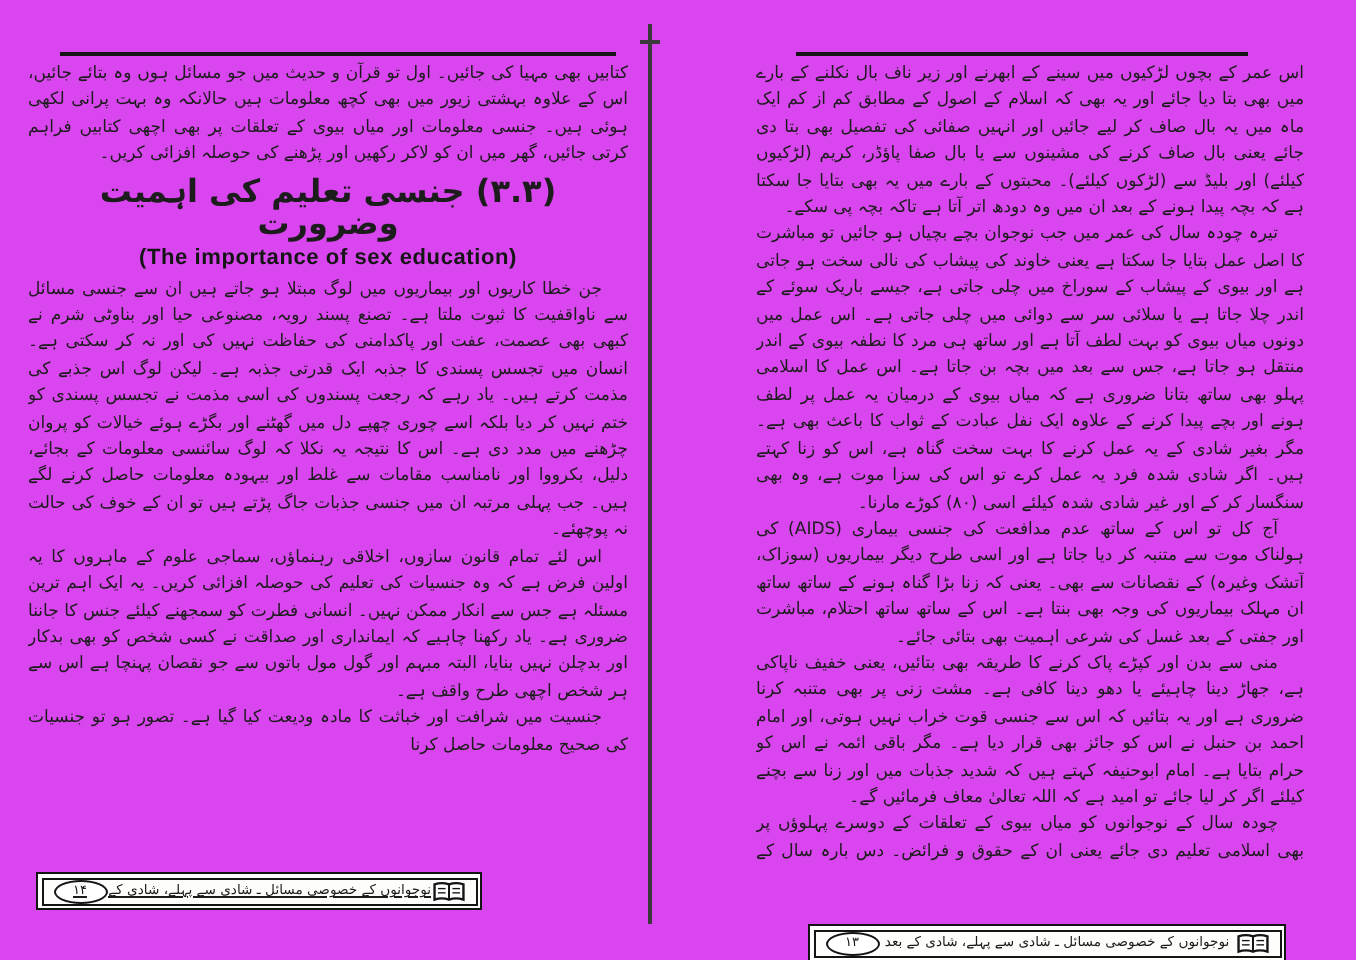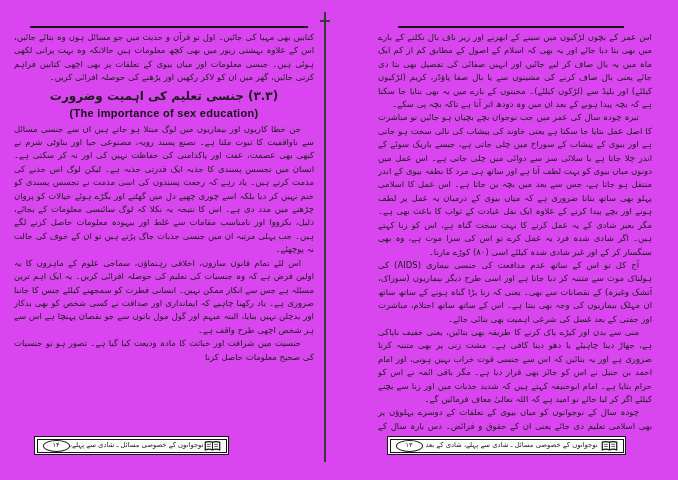--- a/index.html
+++ b/index.html
@@ -26,36 +26,36 @@
 
   .body-text{
     position:absolute;left:0;top:31px;width:100%;height:402px;overflow:hidden;
     direction:rtl;text-align:justify;
     font-size:8.5px;line-height:13.4px;color:#1c1c1c;
   }
   .para{margin:0;text-indent:13px;}
   .para.cont{text-indent:0;}
   .h-urdu{
     margin:3px 0 2px 0;text-align:center;font-weight:bold;
-    font-size:12px;line-height:16px;text-indent:0;
+    font-size:16px;line-height:16px;text-indent:0;
   }
   .h-eng{
     margin:1px 0 3px 0;text-align:center;direction:ltr;
     font-family:"Liberation Sans",sans-serif;font-weight:bold;
     font-size:11px;line-height:14px;letter-spacing:.3px;color:#151515;
   }
 
   
   .footer-box{
     position:absolute;top:436px;height:19px;
     border:1px solid #141414;background:#fdfdfb;
     box-sizing:border-box;padding:1.5px;
   }
-  .page-left .footer-box{left:20px;width:195px;}
-  .page-right .footer-box{left:9px;width:239px;}
+  .page-left .footer-box{left:4px;width:223px;text-decoration:underline;}
+  .page-right .footer-box{left:26px;width:239px;margin-top:26px;}
   .footer-inner{
     height:100%;border:1px solid #141414;box-sizing:border-box;
     display:flex;align-items:center;justify-content:space-between;
     padding:0 5px;
   }
   .pagenum-oval{
     display:inline-flex;align-items:center;justify-content:center;
     width:25px;height:10px;border:1px solid #141414;border-radius:50%;
     font-size:6.5px;line-height:1;color:#141414;background:#fff;
   }

